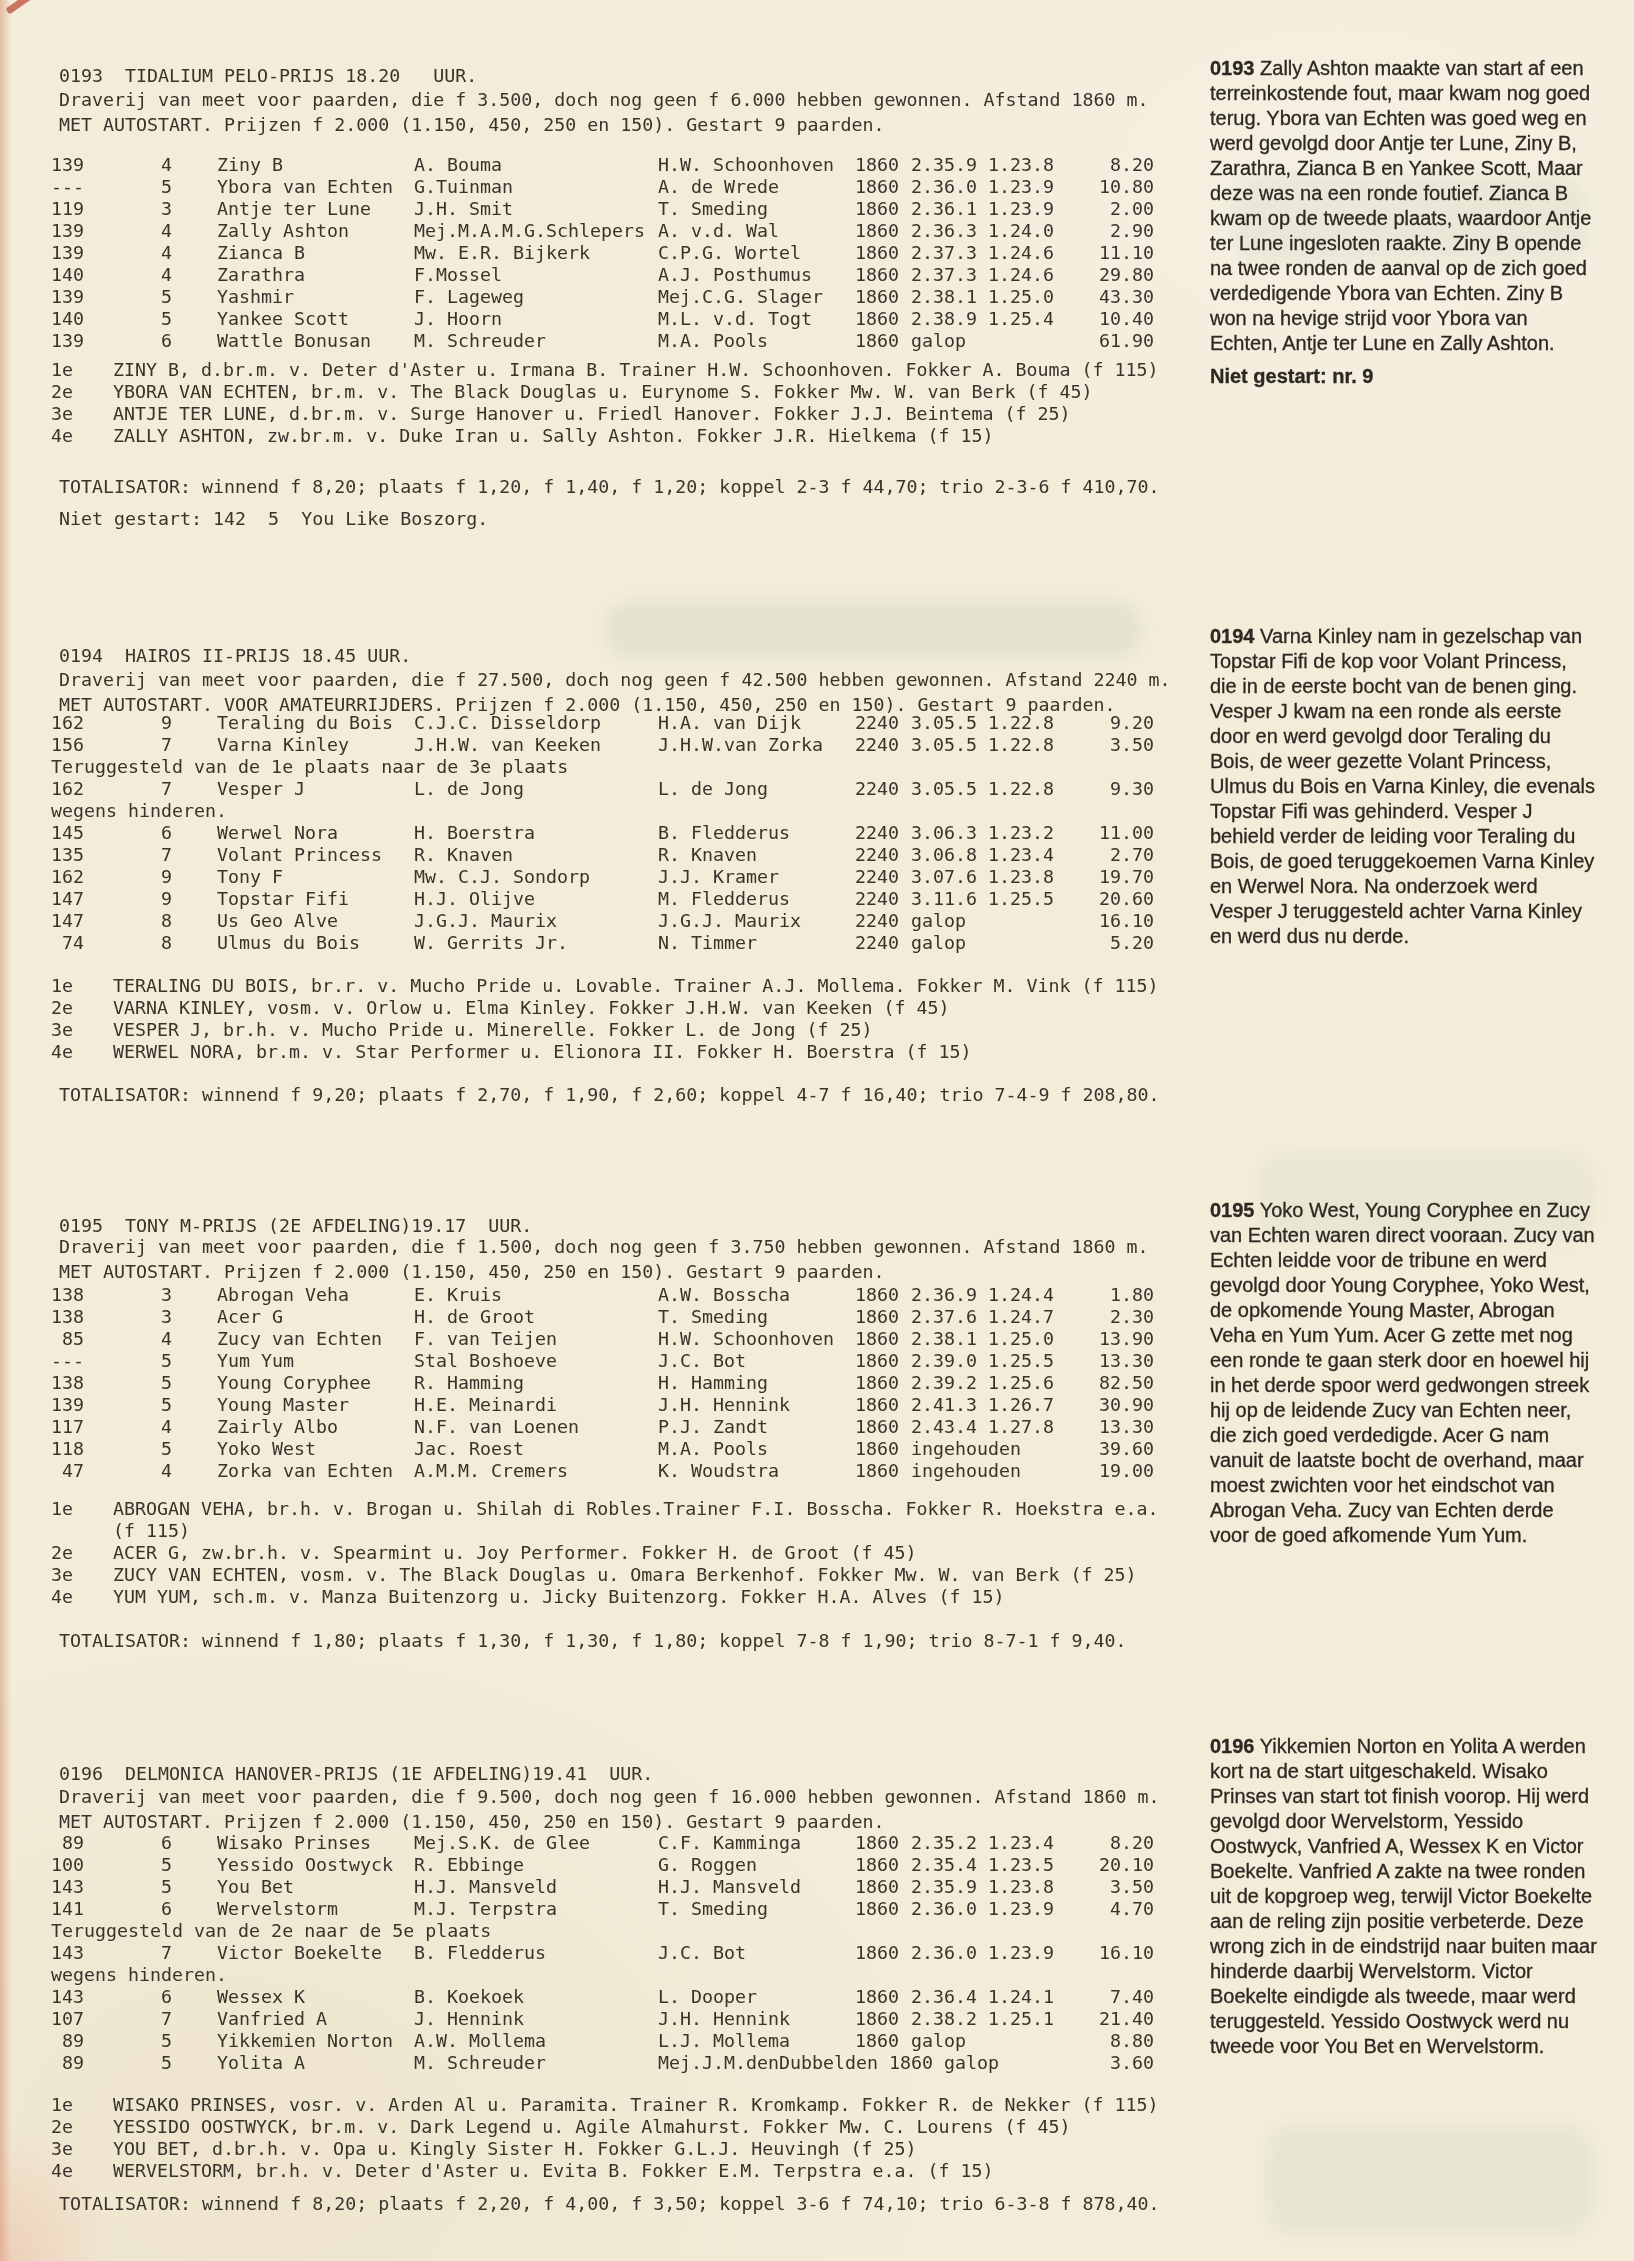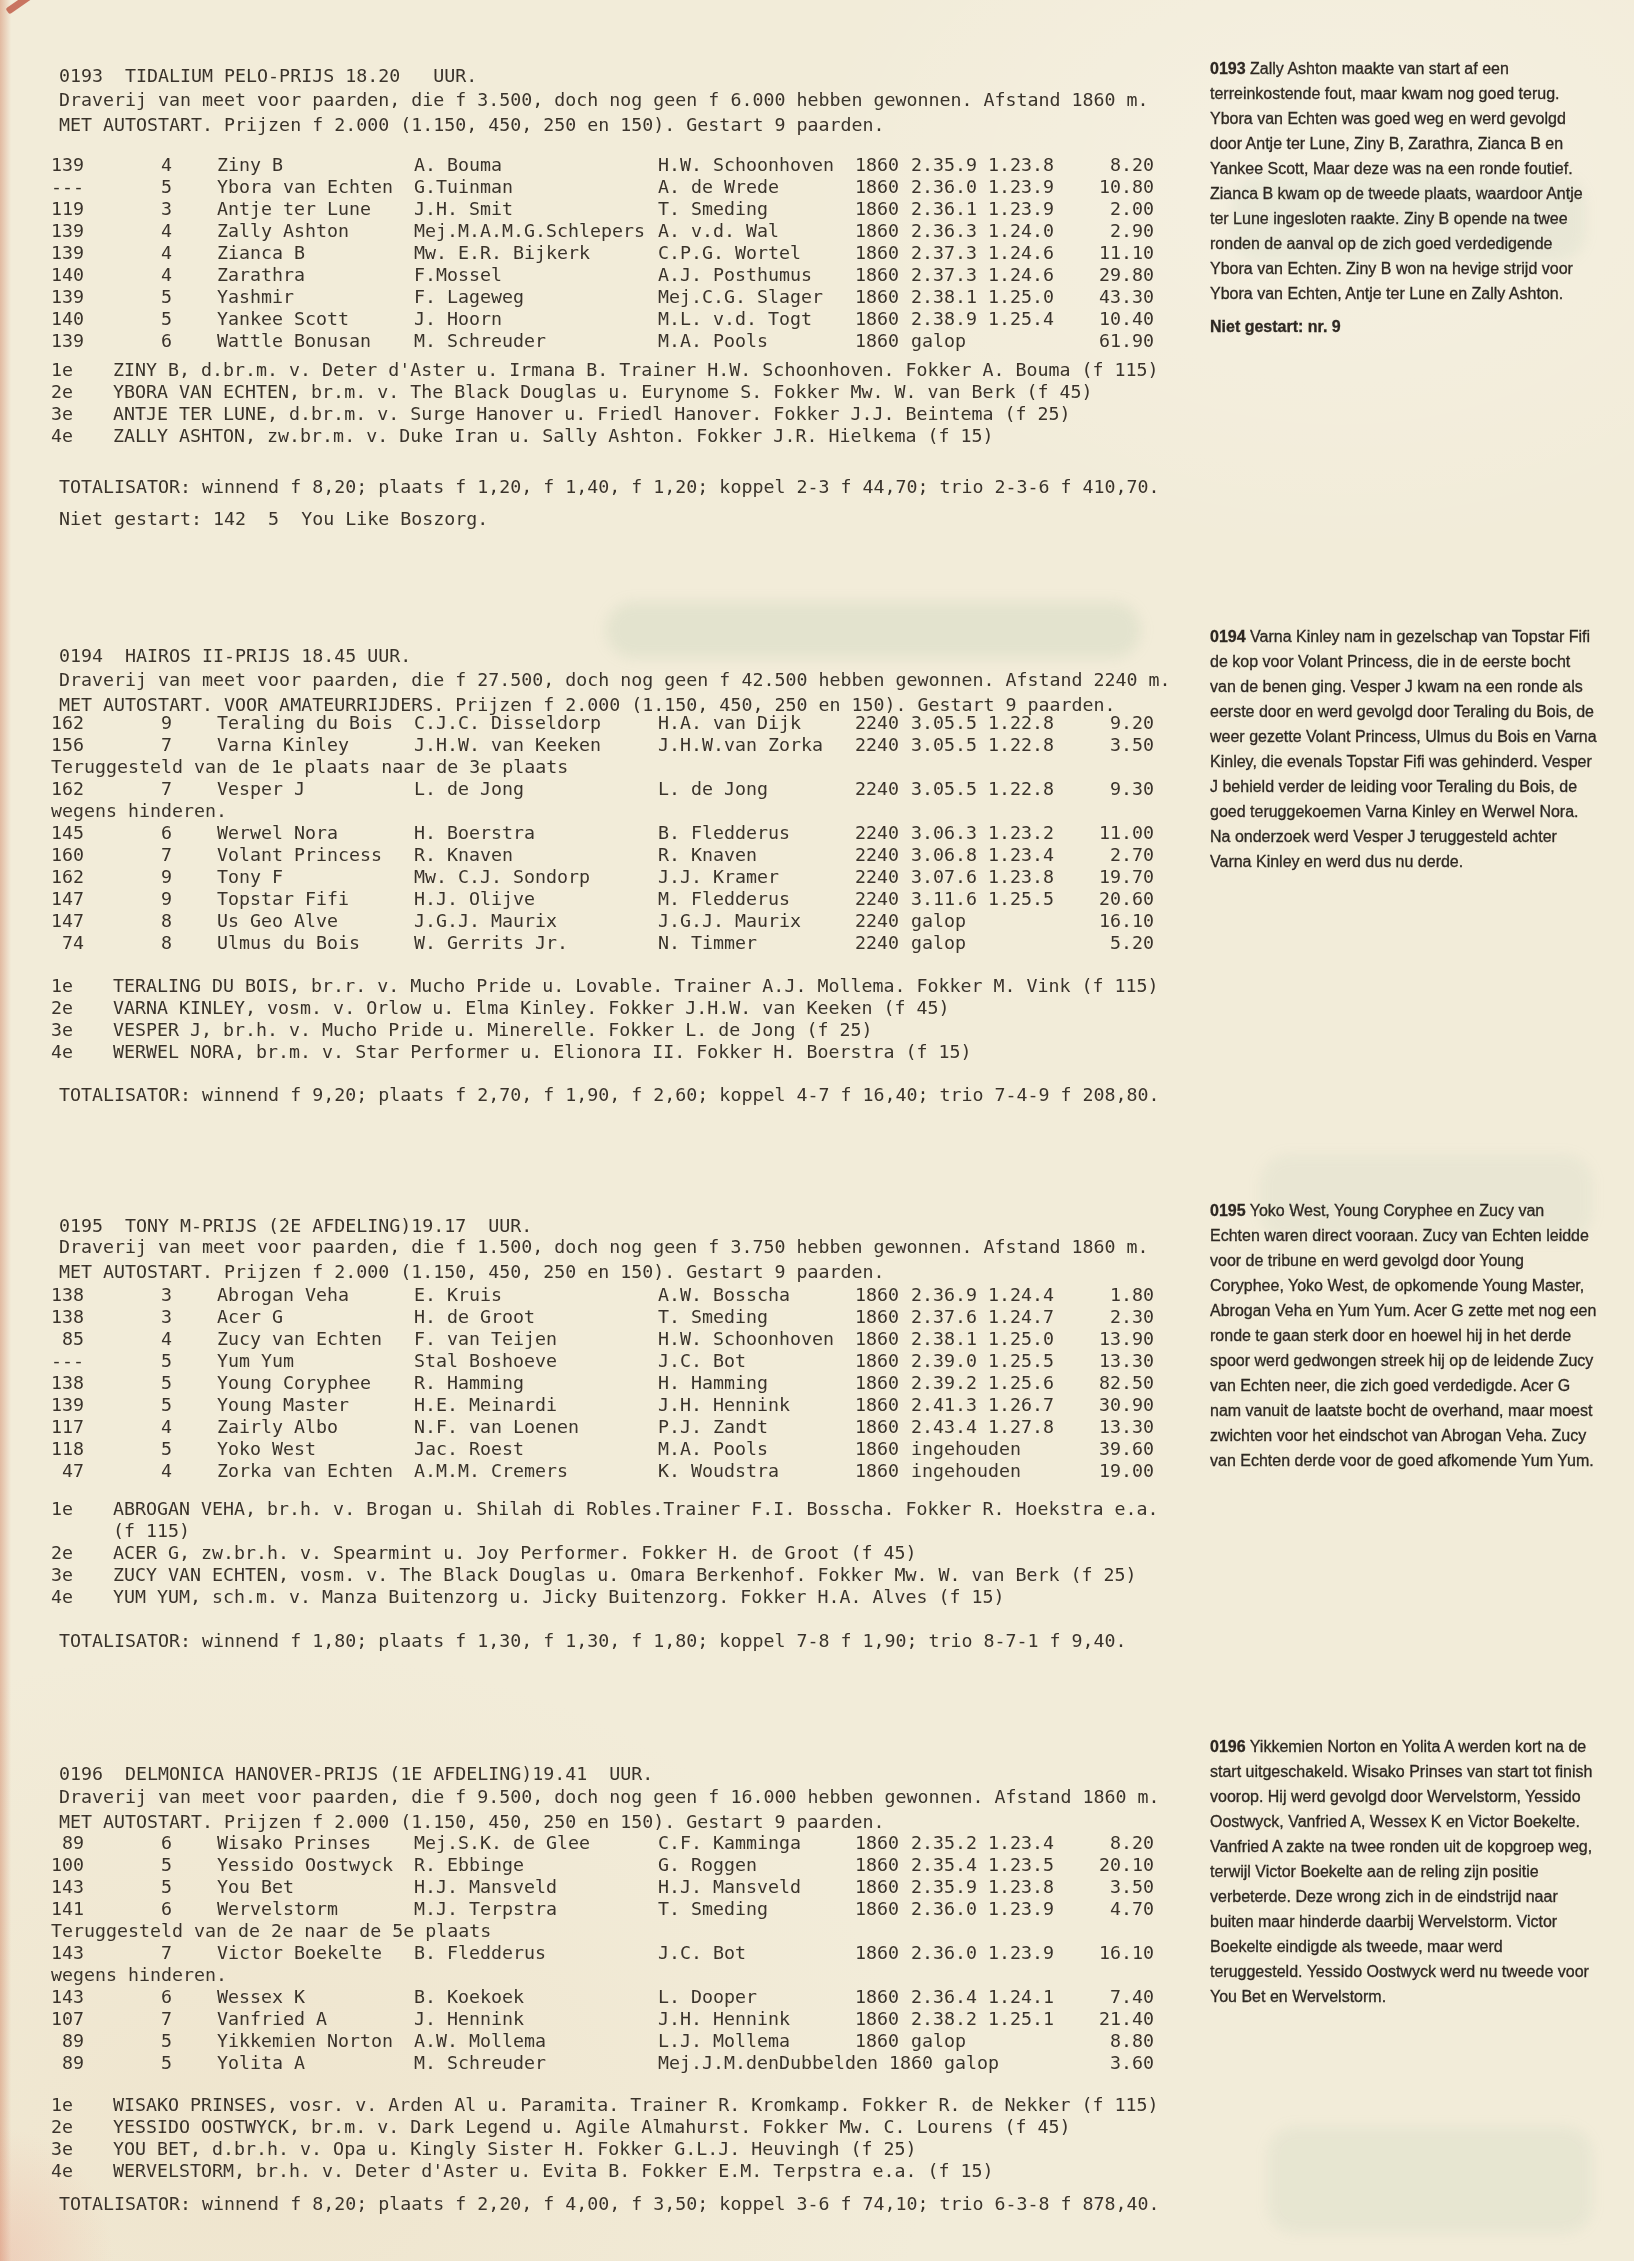--- a/index.html
+++ b/index.html
@@ -33,21 +33,21 @@
   .c-odds{left:992px;width:111px;text-align:right}
   .c-note{left:0}
   .c-pos{left:0}
   .c-text{left:62px}
   .shifted .c-dist{left:838px}
   .shifted .c-time{left:893px}
   .tot{position:absolute;left:0;white-space:pre}
   .aside{
     position:absolute;left:1210px;width:387px;
     font-family:"Liberation Sans",sans-serif;
-    font-size:16px;line-height:25px;color:#2e2822;
+    font-size:20px;line-height:25px;color:#2e2822;
     -webkit-text-stroke:0.3px #2e2822;
   }
   .aside b{font-weight:700}
   .aside .note{font-weight:700;margin-top:8px}
   .ghost{position:absolute;border-radius:28px;filter:blur(6.3px);pointer-events:none}
   .edge{position:absolute;left:0;top:0;width:12.7px;height:100%;
     background:linear-gradient(90deg,rgba(203,118,84,.42),rgba(203,118,84,0) 85%)}
   .mark{position:absolute;left:4.2px;top:-2.8px;width:39px;height:7px;background:#b8432e;
     transform:rotate(-35deg);opacity:.7;border-radius:2.1px}
   .corner{position:absolute;left:0;top:2043px;width:190px;height:218px;
@@ -95,21 +95,21 @@
     <pre class="hdr">0194  HAIROS II-PRIJS 18.45 UUR.</pre>
     <pre class="desc" style="top:24px">Draverij van meet voor paarden, die f 27.500, doch nog geen f 42.500 hebben gewonnen. Afstand 2240 m.
 MET AUTOSTART. VOOR AMATEURRIJDERS. Prijzen f 2.000 (1.150, 450, 250 en 150). Gestart 9 paarden.</pre>
     <div class="tbl" style="top:77px">
         <div class="trow"><span class="c-no">162</span><span class="c-draw">9</span><span class="c-horse">Teraling du Bois</span><span class="c-driver">C.J.C. Disseldorp</span><span class="c-trainer">H.A. van Dijk</span><span class="c-dist">2240</span><span class="c-time">3.05.5</span><span class="c-km">1.22.8</span><span class="c-odds">9.20</span></div>
         <div class="trow"><span class="c-no">156</span><span class="c-draw">7</span><span class="c-horse">Varna Kinley</span><span class="c-driver">J.H.W. van Keeken</span><span class="c-trainer">J.H.W.van Zorka</span><span class="c-dist">2240</span><span class="c-time">3.05.5</span><span class="c-km">1.22.8</span><span class="c-odds">3.50</span></div>
         <div class="trow"><span class="c-note">Teruggesteld van de 1e plaats naar de 3e plaats</span></div>
         <div class="trow"><span class="c-no">162</span><span class="c-draw">7</span><span class="c-horse">Vesper J</span><span class="c-driver">L. de Jong</span><span class="c-trainer">L. de Jong</span><span class="c-dist">2240</span><span class="c-time">3.05.5</span><span class="c-km">1.22.8</span><span class="c-odds">9.30</span></div>
         <div class="trow"><span class="c-note">wegens hinderen.</span></div>
         <div class="trow"><span class="c-no">145</span><span class="c-draw">6</span><span class="c-horse">Werwel Nora</span><span class="c-driver">H. Boerstra</span><span class="c-trainer">B. Fledderus</span><span class="c-dist">2240</span><span class="c-time">3.06.3</span><span class="c-km">1.23.2</span><span class="c-odds">11.00</span></div>
-        <div class="trow"><span class="c-no">160</span><span class="c-draw">7</span><span class="c-horse">Volant Princess</span><span class="c-driver">R. Knaven</span><span class="c-trainer">R. Knaven</span><span class="c-dist">2240</span><span class="c-time">3.06.8</span><span class="c-km">1.23.4</span><span class="c-odds">2.70</span></div>
+        <div class="trow"><span class="c-no">135</span><span class="c-draw">7</span><span class="c-horse">Volant Princess</span><span class="c-driver">R. Knaven</span><span class="c-trainer">R. Knaven</span><span class="c-dist">2240</span><span class="c-time">3.06.8</span><span class="c-km">1.23.4</span><span class="c-odds">2.70</span></div>
         <div class="trow"><span class="c-no">162</span><span class="c-draw">9</span><span class="c-horse">Tony F</span><span class="c-driver">Mw. C.J. Sondorp</span><span class="c-trainer">J.J. Kramer</span><span class="c-dist">2240</span><span class="c-time">3.07.6</span><span class="c-km">1.23.8</span><span class="c-odds">19.70</span></div>
         <div class="trow"><span class="c-no">147</span><span class="c-draw">9</span><span class="c-horse">Topstar Fifi</span><span class="c-driver">H.J. Olijve</span><span class="c-trainer">M. Fledderus</span><span class="c-dist">2240</span><span class="c-time">3.11.6</span><span class="c-km">1.25.5</span><span class="c-odds">20.60</span></div>
         <div class="trow"><span class="c-no">147</span><span class="c-draw">8</span><span class="c-horse">Us Geo Alve</span><span class="c-driver">J.G.J. Maurix</span><span class="c-trainer">J.G.J. Maurix</span><span class="c-dist">2240</span><span class="c-time">galop</span><span class="c-odds">16.10</span></div>
         <div class="trow"><span class="c-no">74</span><span class="c-draw">8</span><span class="c-horse">Ulmus du Bois</span><span class="c-driver">W. Gerrits Jr.</span><span class="c-trainer">N. Timmer</span><span class="c-dist">2240</span><span class="c-time">galop</span><span class="c-odds">5.20</span></div>
       </div>
     <div class="tbl" style="top:340px">
         <div class="trow"><span class="c-pos">1e</span><span class="c-text">TERALING DU BOIS, br.r. v. Mucho Pride u. Lovable. Trainer A.J. Mollema. Fokker M. Vink (f 115)</span></div>
         <div class="trow"><span class="c-pos">2e</span><span class="c-text">VARNA KINLEY, vosm. v. Orlow u. Elma Kinley. Fokker J.H.W. van Keeken (f 45)</span></div>
         <div class="trow"><span class="c-pos">3e</span><span class="c-text">VESPER J, br.h. v. Mucho Pride u. Minerelle. Fokker L. de Jong (f 25)</span></div>
         <div class="trow"><span class="c-pos">4e</span><span class="c-text">WERWEL NORA, br.m. v. Star Performer u. Elionora II. Fokker H. Boerstra (f 15)</span></div>

